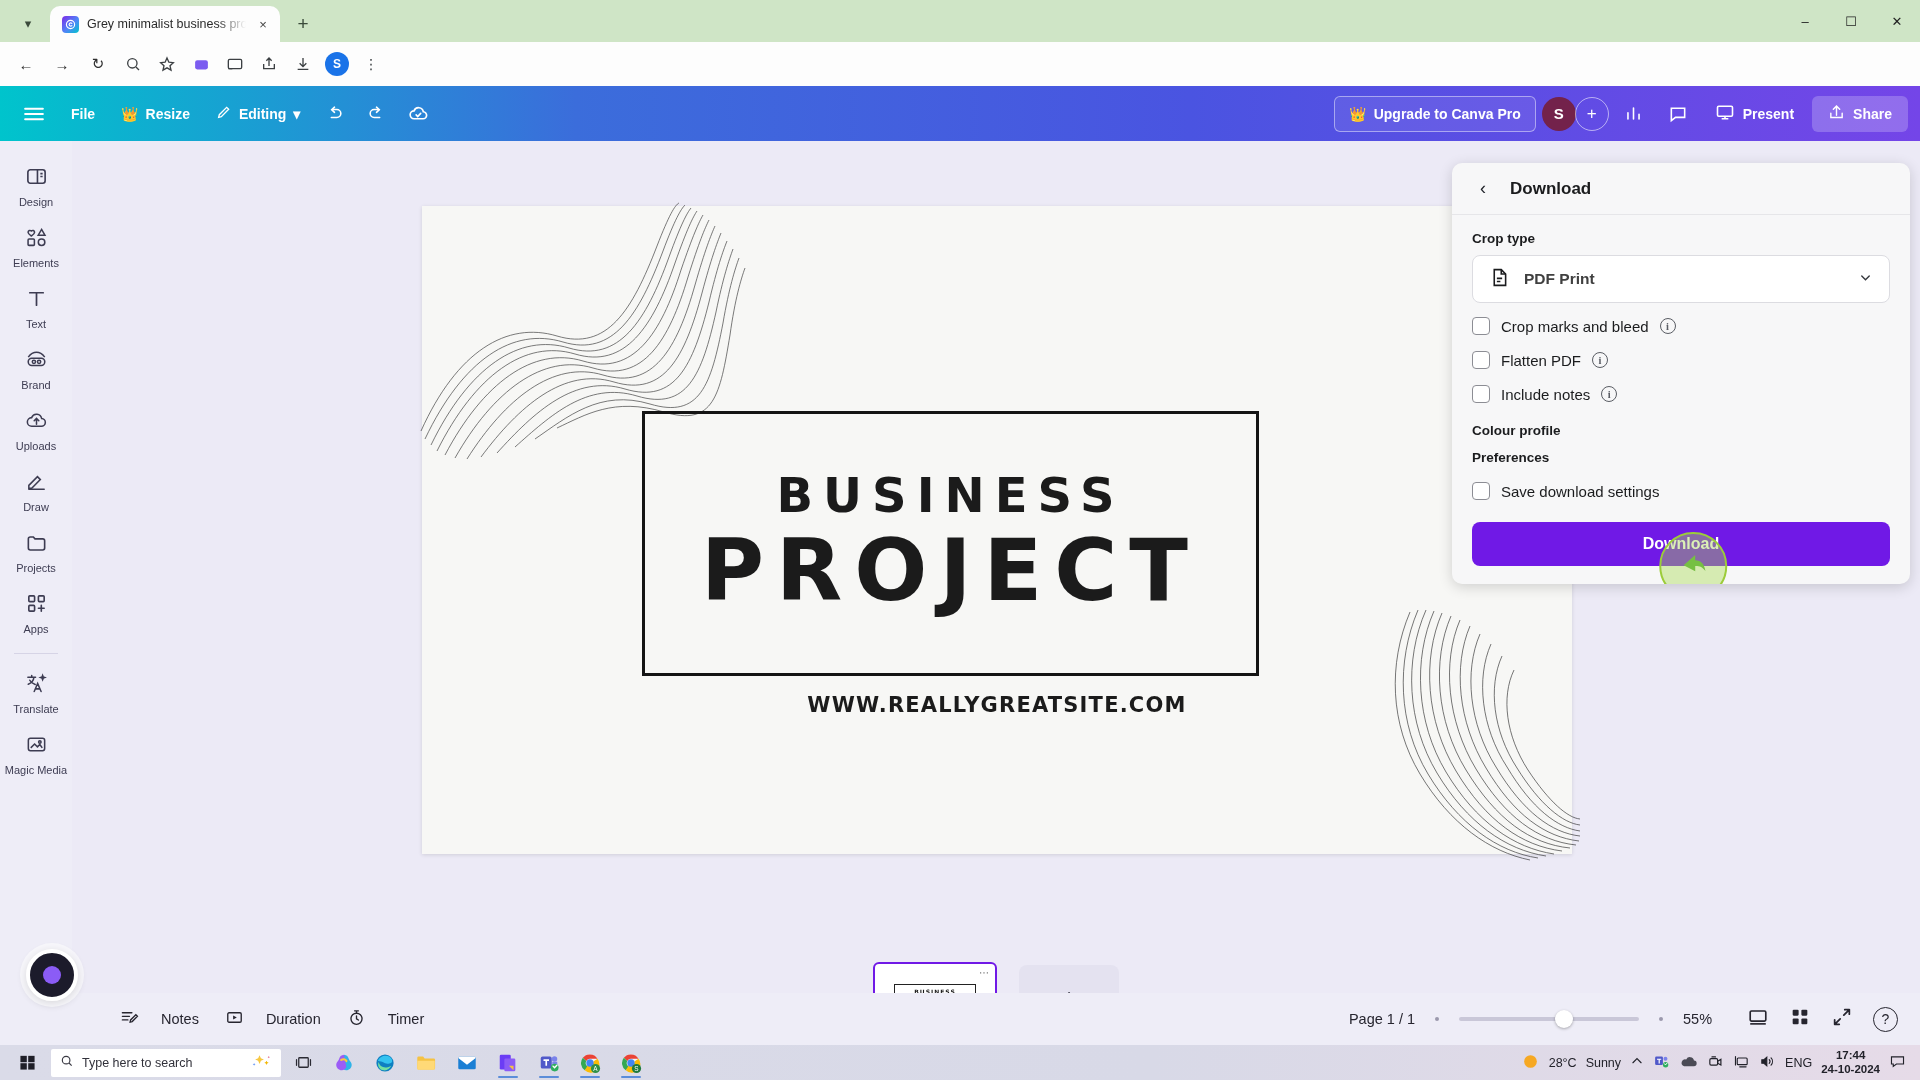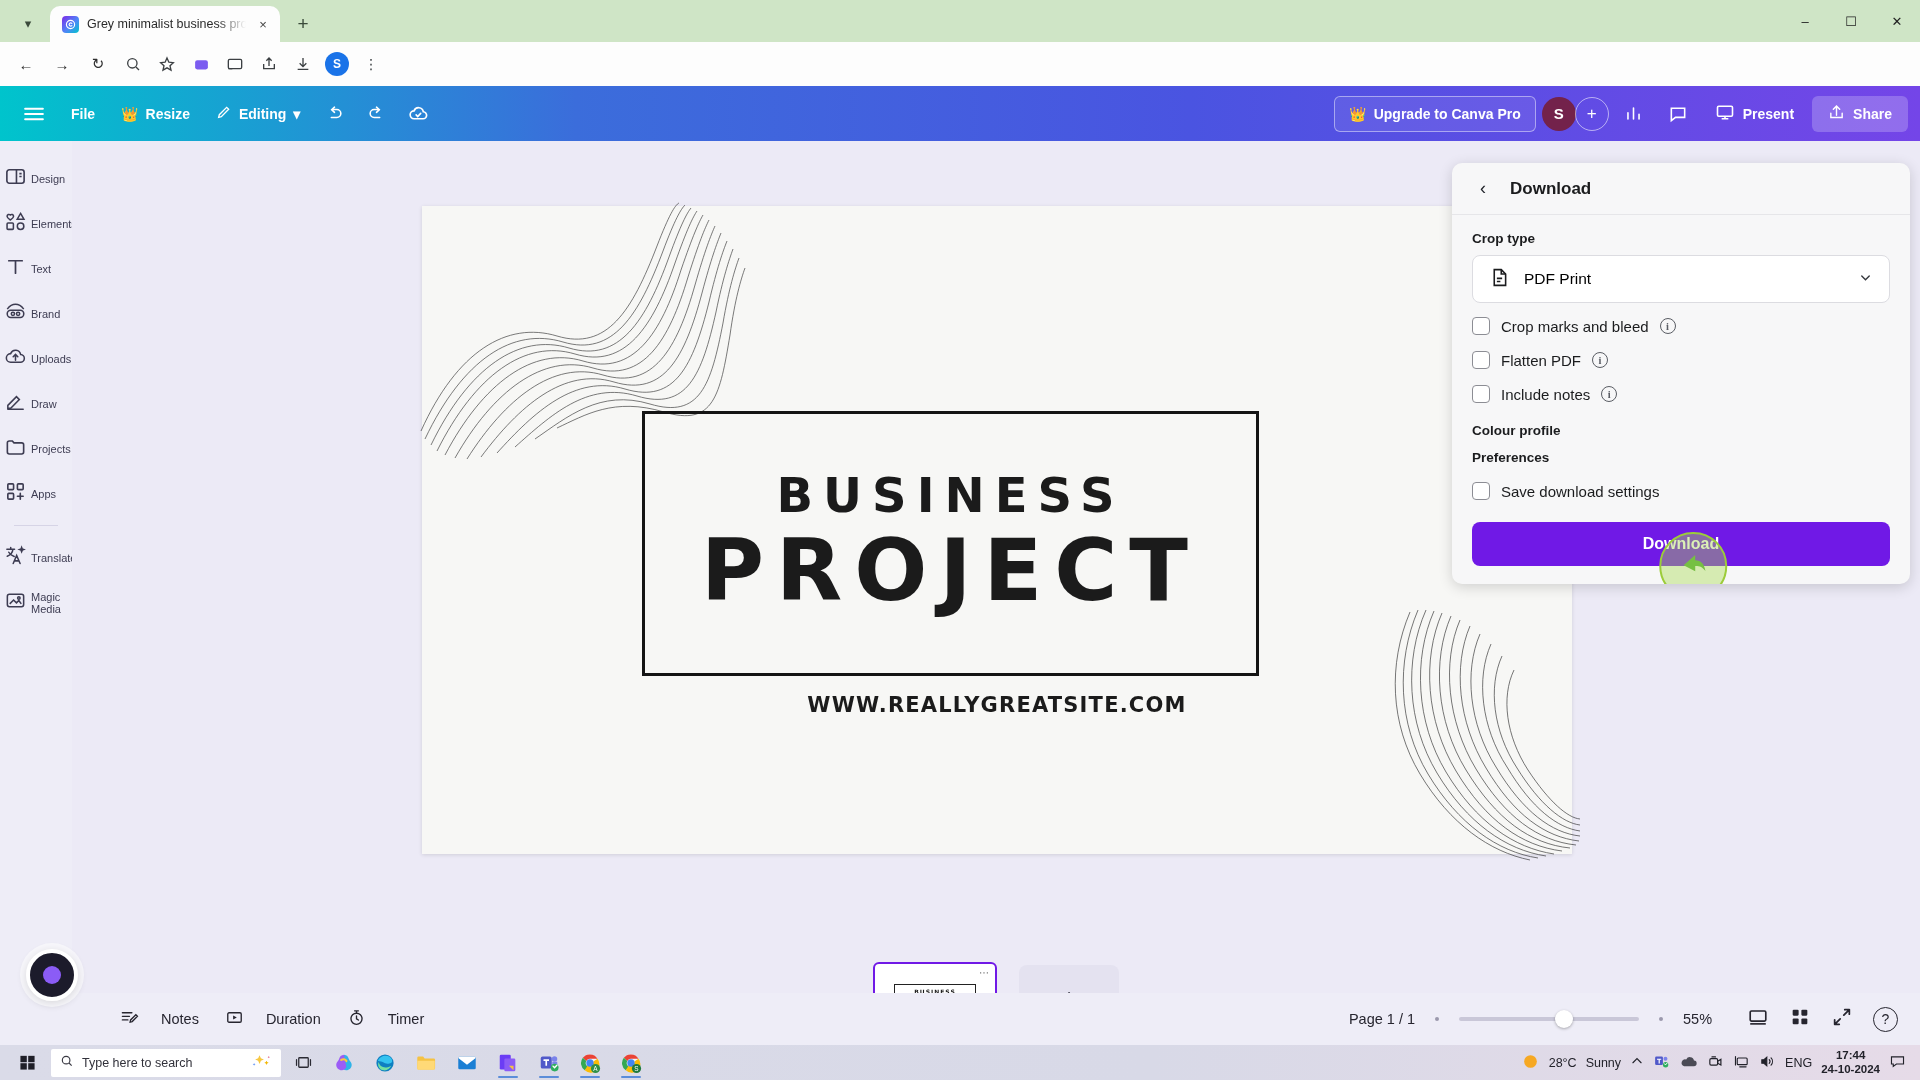--- a/index.html
+++ b/index.html
@@ -78,21 +78,21 @@
   .icon-btn{ width:38px;height:38px;display:flex;align-items:center;justify-content:center; }
   .present-btn{ height:36px;display:flex;align-items:center;gap:8px;padding:0 12px;border-radius:6px;
     font-size:14px;font-weight:600; }
   .share-btn{ height:36px;background:rgba(255,255,255,.22);border-radius:6px;display:flex;align-items:center;
     gap:8px;padding:0 16px;font-size:14px;font-weight:700; }
 
   
   .workspace{ display:flex; height:985px; }
   .sidebar{ width:72px; background:#eeedf7; display:flex; flex-direction:column; align-items:center;
     padding-top:16px; flex:0 0 72px; }
-  .side-item{ width:64px; padding:8px 0 6px; display:flex; flex-direction:row; align-items:center; gap:4px;
+  .side-item{ width:64px; padding:8px 0 6px; display:flex; flex-direction:column; align-items:center; gap:4px;
     border-radius:8px; margin-bottom:4px; }
   .side-label{ font-size:11px; color:#3d3c52; }
   .side-sep{ width:44px;height:1px;background:#d6d4e6;margin:8px 0 10px; }
 
   .canvas-area{ flex:1; position:relative; background:#eceaf6; overflow:hidden; }
   .slide{
     position:absolute; left:350px; top:65px; width:1150px; height:648px; background:#f7f7f5;
     box-shadow:0 1px 4px rgba(0,0,0,.12);
   }
   .deco{ position:absolute; pointer-events:none; }
@@ -118,21 +118,21 @@
   .dl-head{ height:52px; display:flex; align-items:center; gap:16px; padding:0 20px;
     border-bottom:1px solid #e6e6e9; }
   .dl-back{ font-size:18px;color:#20232a; width:22px;display:flex;align-items:center;justify-content:center; }
   .dl-title{ font-size:17px; font-weight:600; color:#1b1c1e; }
   .dl-body{ padding:16px 20px 18px; }
   .dl-label{ font-size:13.5px; font-weight:700; color:#1b1c1e; margin-bottom:9px; }
   .dl-select{
     height:48px; background:#fff; border:1px solid #dcdce1; border-radius:8px; display:flex;
     align-items:center; padding:0 16px; gap:14px; margin-bottom:6px;
   }
-  .dl-select .sel-text{ font-size:15.5px; color:#000000; flex:1; }
+  .dl-select .sel-text{ font-size:15.5px; color:#404040; flex:1;font-weight:bold; }
   .chev{ font-size:13px;color:#34373d; }
   .dl-check{ display:flex; align-items:center; gap:11px; height:34px; }
   .cbox{ width:18px;height:18px;border:1.6px solid #8c8d94;border-radius:4px;background:#fff;flex:0 0 auto; }
   .dl-check .ctext{ font-size:15px;color:#1b1c1e; }
   .info{ width:16px;height:16px;border:1.4px solid #5a5d64;border-radius:50%;display:flex;
     align-items:center;justify-content:center;font-size:10.5px;font-weight:700;color:#5a5d64;
     font-family:"Liberation Serif", serif; }
   .dl-sub{ margin-top:12px; }
   .dl-btn{
     height:44px; background:#7019e6; border-radius:8px; display:flex; align-items:center;

